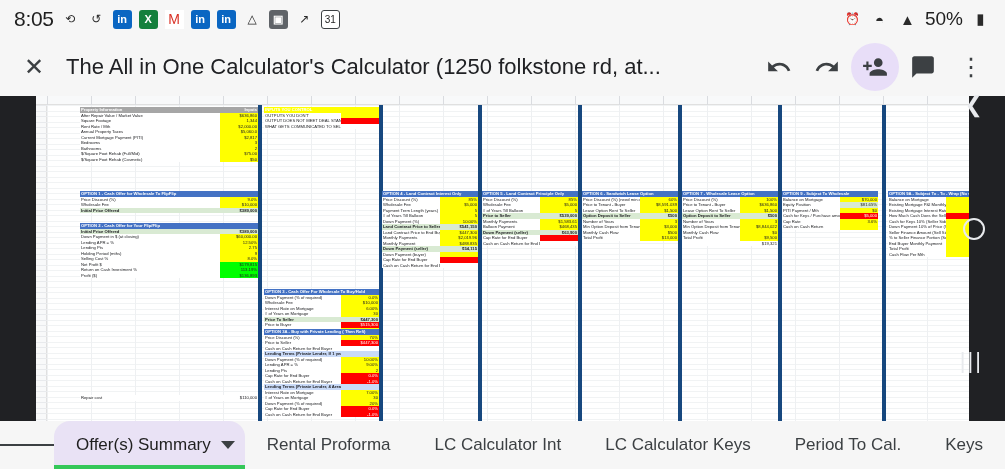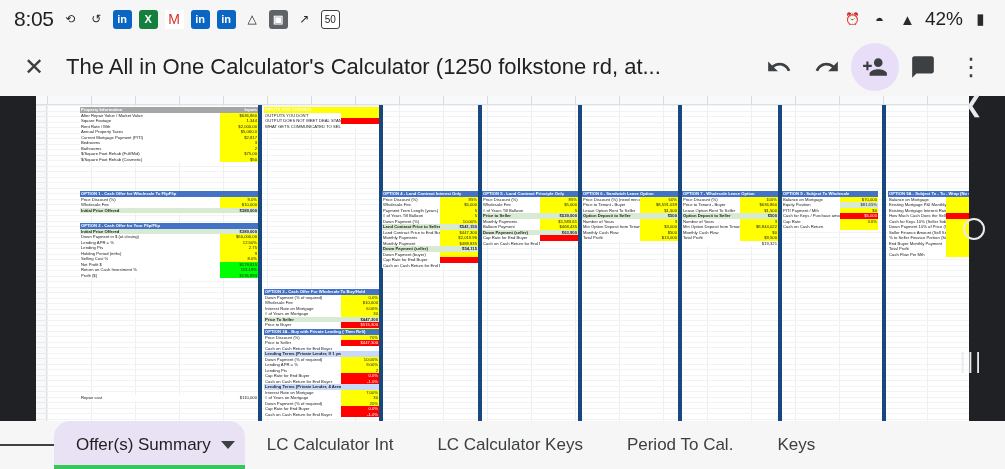--- a/index.html
+++ b/index.html
@@ -147,27 +147,27 @@
       <span class="sb-ico">⟲</span>
       <span class="sb-ico">↺</span>
       <span class="sb-ico sq li">in</span>
       <span class="sb-ico sq grn">X</span>
       <span class="sb-ico gm">M</span>
       <span class="sb-ico sq li">in</span>
       <span class="sb-ico sq li">in</span>
       <span class="sb-ico">△</span>
       <span class="sb-ico sq" style="background:#5f6368">▣</span>
       <span class="sb-ico">↗</span>
-      <span class="sb-ico cal">50</span>
+      <span class="sb-ico cal">31</span>
     </div>
     <div class="sb-right">
       <span class="sb-ico">⏰</span>
       <span class="sb-ico big">◓</span>
       <span class="sb-ico big">▲</span>
-      <span class="sb-batt">42%</span>
+      <span class="sb-batt">50%</span>
       <span class="sb-ico big">▮</span>
     </div>
   </div>
 
   <div class="toolbar">
     <div class="tb-btn">✕</div>
     <div class="doc-title">The All in One Calculator's Calculator (1250 folkstone rd, at...</div>
     <div class="tb-btn">
       <svg width="26" height="26" viewBox="0 0 24 24">
           <path fill="#3c4043" d="M12.5 8c-2.65 0-5.05.99-6.9 2.6L2 7v9h9l-3.62-3.62c1.39-1.16 3.16-1.88 5.12-1.88 3.54 0 6.55 2.31 7.6 5.5l2.37-.78C21.08 11.03 17.15 8 12.5 8z"></path>
@@ -622,20 +622,23 @@
       <span></span>
         <span></span>
         <span></span>
     </div>
     <div class="tabs" id="tabs">
         <div class="tab active">
           <span>Offer(s) Summary</span>
           <span class="caret"></span>
         </div>
         <div class="tab">
+          <span>Rental Proforma</span>
+        </div>
+        <div class="tab">
           <span>LC Calculator Int</span>
         </div>
         <div class="tab">
           <span>LC Calculator Keys</span>
         </div>
         <div class="tab">
           <span>Period To Cal.</span>
         </div>
         <div class="tab">
           <span>Keys</span>

